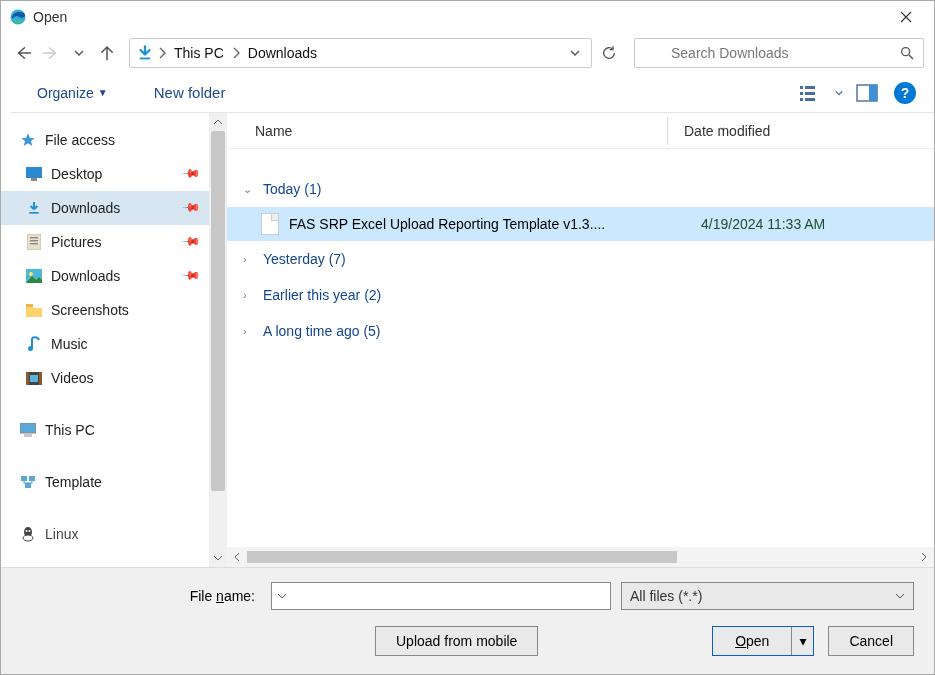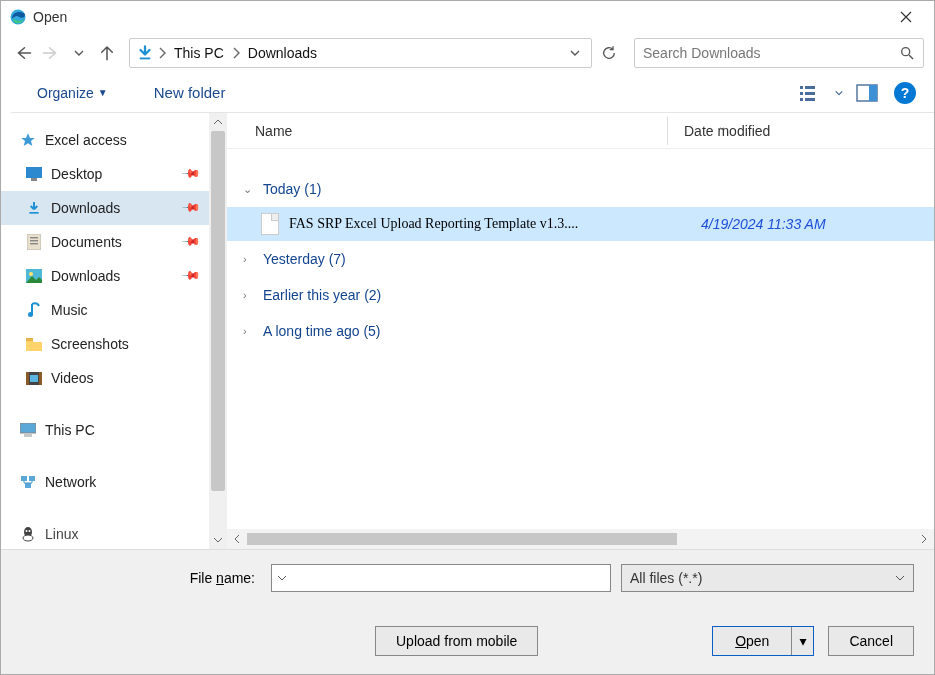--- a/index.html
+++ b/index.html
@@ -19,21 +19,21 @@
 .navbtn { width: 24px; height: 24px; display: flex; align-items: center; justify-content: center; color: #555; }
 .navbtn.disabled { color: #bbb; }
 .addressbar { flex: 1; height: 30px; border: 1px solid #ccc; border-radius: 2px; display: flex; align-items: center; padding: 0 6px; gap: 4px; margin-left:6px; }
 .addressbar .arrow-icon { width:18px; height:18px; display:flex; align-items:center; justify-content:center;}
 .addressbar .crumb { padding: 2px 4px; color: #111; }
 .addressbar .chev { color:#666; display:flex; align-items:center; }
 .addressbar .spacer { flex:1; }
 .addr-drop { width:20px; display:flex; justify-content:center; color:#666;}
 .refresh { width:26px; height:30px; display:flex; align-items:center; justify-content:center; color:#555;}
 .searchbox { width: 290px; height: 30px; border: 1px solid #ccc; border-radius: 2px; display:flex; align-items:center; padding: 0 8px; margin-left:8px; color:#777;}
-.searchbox input { flex:1; border:none; outline:none; font-size:14px; color:#ef4444; }
+.searchbox input { flex:1; border:none; outline:none; font-size:14px; color:#ef4444;margin-left:28px; }
 .searchbox input::placeholder { color:#777; }
 .searchbox .icon { color:#555; margin-left:6px;}
 
 
 .toolbar { height: 40px; display:flex; align-items:center; padding: 0 18px; border-bottom:1px solid #e5e5e5;margin-left:10px;}
 .toolbtn { padding: 4px 8px; font-size:15px; color:#1a4a8d; display:flex; align-items:center; gap:4px;}
 .toolbtn .drop { font-size:10px; }
 .toolbar .spacer { flex:1; }
 .viewbtn { width:30px; height:28px; display:flex; align-items:center; justify-content:center; color:#4a6d9b; margin-left:6px;}
 .helpbtn { width:22px; height:22px; border-radius:50%; background:#0078d4; color:#fff; display:flex; align-items:center; justify-content:center; font-weight:bold; font-size:14px; margin-left:12px;}
@@ -60,29 +60,29 @@
 .colheaders .divider { width:1px; height:28px; background:#ddd; }
 .colheaders .col-date { padding-left:16px; flex:1; position:relative;}
 .colheaders .sort-ind { position:absolute; top:-2px; left:50px; color:#666; font-size:10px;}
 .filelist { flex:1; overflow:hidden; padding-top:6px;}
 .group-row { height:36px; display:flex; align-items:center; padding-left:16px; color:#13458f; font-size:15px; gap:6px;}
 .group-row .chev { width:14px; color:#777; font-size:11px;}
 .file-row { height:34px; display:flex; align-items:center; padding-left:34px; gap:10px;}
 .file-row.selected { background:#cce8ff; }
 .file-row .ficon { width:18px; height:22px; border:1px solid #ccc; background:#fff; position:relative;}
 .file-row .ficon::after { content:''; position:absolute; top:0; right:0; width:6px; height:6px; background:#eee; border-left:1px solid #ccc; border-bottom:1px solid #ccc;}
-.file-row .fname { flex:0 0 396px; white-space:nowrap; overflow:hidden; text-overflow:ellipsis;font-family:Liberation Serif, serif;}
-.file-row .fdate { color:#1d4ed8; padding-left:6px;font-style:italic;}
+.file-row .fname { flex:0 0 396px; white-space:nowrap; overflow:hidden; text-overflow:ellipsis;}
+.file-row .fdate { color:#14532d; padding-left:6px;}
 .hscroll { height:20px; background:#f3f3f3; display:flex; align-items:center;}
 .hscroll .arrow { width:20px; display:flex; justify-content:center; color:#666;}
 .hscroll .track { flex:1; height:14px; position:relative;}
 .hscroll .thumb { position:absolute; left:0; top:1px; height:12px; width:430px; background:#c7c7c7;}
 
 
-.bottom { background:#f0f0f0; border-top:1px solid #ddd; padding:14px 20px 16px; display:flex; flex-direction:column; gap:32px;}
+.bottom { background:#f0f0f0; border-top:1px solid #ddd; padding:14px 20px 16px; display:flex; flex-direction:column; gap:14px;}
 .fn-row { display:flex; align-items:center; gap:10px;}
 .fn-row .lbl { width:240px; text-align:right; padding-right:6px; font-size:14px;}
 .fn-row .lbl .ul { text-decoration: underline; }
 .fn-input-wrap { flex:0 0 340px; height:28px; border:1px solid #888; background:#fff; display:flex; align-items:center;}
 .fn-input { flex:1; height:100%; border:none; outline:none; padding:0 6px; font-size:14px;}
 .fn-input-wrap .drop { width:20px; display:flex; justify-content:center; color:#555;}
 .filter { flex:1; height:28px; border:1px solid #888; background:#e9e9e9; display:flex; align-items:center; padding:0 8px; justify-content:space-between; color:#333;}
 .btn-row { display:flex; justify-content:flex-end; gap:14px; align-items:center; height:34px;}
 .btn { height:30px; border:1px solid #888; background:#e9e9e9; padding:0 20px; display:flex; align-items:center; font-size:14px;}
 .btn .ul { text-decoration: underline; }
@@ -217,21 +217,21 @@
   <div class="mainsplit">
 
     <div class="sidebar">
       <div class="side-list">
         <div class="side-item">
           <span class="side-icon">
               <svg width="16" height="16" viewBox="0 0 24 24">
                 <path d="M12 2 L15 9 L22 9 L16.5 13.5 L18.5 21 L12 17 L5.5 21 L7.5 13.5 L2 9 L9 9 Z" fill="#3d9ad6"></path>
               </svg>
             </span>
-          <span>Excel access</span>
+          <span>File access</span>
         </div>
         <div class="side-item sub">
           <span class="side-icon">
               <svg width="16" height="14" viewBox="0 0 16 14">
                 <rect x="0" y="0" width="16" height="11" fill="#2d89cf"></rect>
                 <rect x="5" y="11" width="6" height="3" fill="#888"></rect>
               </svg>
             </span>
           <span>Desktop</span>
           <span class="pin">📌</span>
@@ -248,52 +248,52 @@
         </div>
         <div class="side-item sub">
           <span class="side-icon">
               <svg width="14" height="16" viewBox="0 0 14 16">
                 <rect x="0" y="0" width="14" height="16" fill="#e8e0cd" stroke="#bba"></rect>
                 <rect x="3" y="3" width="8" height="1.4" fill="#888"></rect>
                 <rect x="3" y="6" width="8" height="1.4" fill="#888"></rect>
                 <rect x="3" y="9" width="8" height="1.4" fill="#888"></rect>
               </svg>
             </span>
-          <span>Documents</span>
+          <span>Pictures</span>
           <span class="pin">📌</span>
         </div>
         <div class="side-item sub">
           <span class="side-icon">
               <svg width="16" height="14" viewBox="0 0 16 14">
                 <rect width="16" height="14" fill="#4fb8d6"></rect>
                 <circle cx="5" cy="5" r="2" fill="#ffe36e"></circle>
                 <path d="M0 14 L6 7 L10 11 L13 8 L16 11 V14 Z" fill="#2a8a3a"></path>
               </svg>
             </span>
           <span>Downloads</span>
           <span class="pin">📌</span>
         </div>
         <div class="side-item sub">
           <span class="side-icon">
+              <svg width="16" height="13" viewBox="0 0 16 13">
+                <path d="M0 2 h6 l2 2 h8 v9 h-16 z" fill="#ffd36b"></path>
+                <rect x="0" y="0" width="7" height="3" fill="#e8b44a"></rect>
+              </svg>
+            </span>
+          <span>Screenshots</span>
+        </div>
+        <div class="side-item sub">
+          <span class="side-icon">
               <svg width="14" height="16" viewBox="0 0 14 16">
                 <path d="M5 2 V12" stroke="#1e90d4" stroke-width="2"></path>
                 <circle cx="3.5" cy="12.5" r="2.5" fill="#1e90d4"></circle>
                 <path d="M5 2 Q10 0 12 4" stroke="#1e90d4" stroke-width="2" fill="none"></path>
               </svg>
             </span>
           <span>Music</span>
-        </div>
-        <div class="side-item sub">
-          <span class="side-icon">
-              <svg width="16" height="13" viewBox="0 0 16 13">
-                <path d="M0 2 h6 l2 2 h8 v9 h-16 z" fill="#ffd36b"></path>
-                <rect x="0" y="0" width="7" height="3" fill="#e8b44a"></rect>
-              </svg>
-            </span>
-          <span>Screenshots</span>
         </div>
         <div class="side-item sub">
           <span class="side-icon">
               <svg width="16" height="13" viewBox="0 0 16 13">
                 <rect width="16" height="13" fill="#444"></rect>
                 <rect x="0" width="3" height="13" fill="#8a5a2a"></rect>
                 <rect x="13" width="3" height="13" fill="#8a5a2a"></rect>
                 <rect x="4" y="3" width="8" height="7" fill="#5ab4e0"></rect>
               </svg>
             </span>
@@ -312,21 +312,21 @@
         <div class="side-spacer"></div>
         <div class="side-item">
           <span class="side-icon">
               <svg width="16" height="14" viewBox="0 0 16 14">
                 <rect x="1" y="1" width="6" height="5" fill="#5aa8d8"></rect>
                 <rect x="9" y="1" width="6" height="5" fill="#5aa8d8"></rect>
                 <rect x="5" y="8" width="6" height="5" fill="#5aa8d8"></rect>
                 <path d="M4 6 V8 H12 V6" stroke="#4a94c4" fill="none"></path>
               </svg>
             </span>
-          <span>Network</span>
+          <span>Template</span>
         </div>
         <div class="side-spacer"></div>
         <div class="side-item" style="opacity:.85">
           <span class="side-icon">
               <svg width="14" height="16" viewBox="0 0 14 16">
                 <ellipse cx="7" cy="6" rx="4" ry="5" fill="#222"></ellipse>
                 <ellipse cx="7" cy="12" rx="5" ry="3" fill="#fff" stroke="#222"></ellipse>
                 <circle cx="5.5" cy="5" r="1" fill="#fff"></circle>
                 <circle cx="8.5" cy="5" r="1" fill="#fff"></circle>
               </svg>

